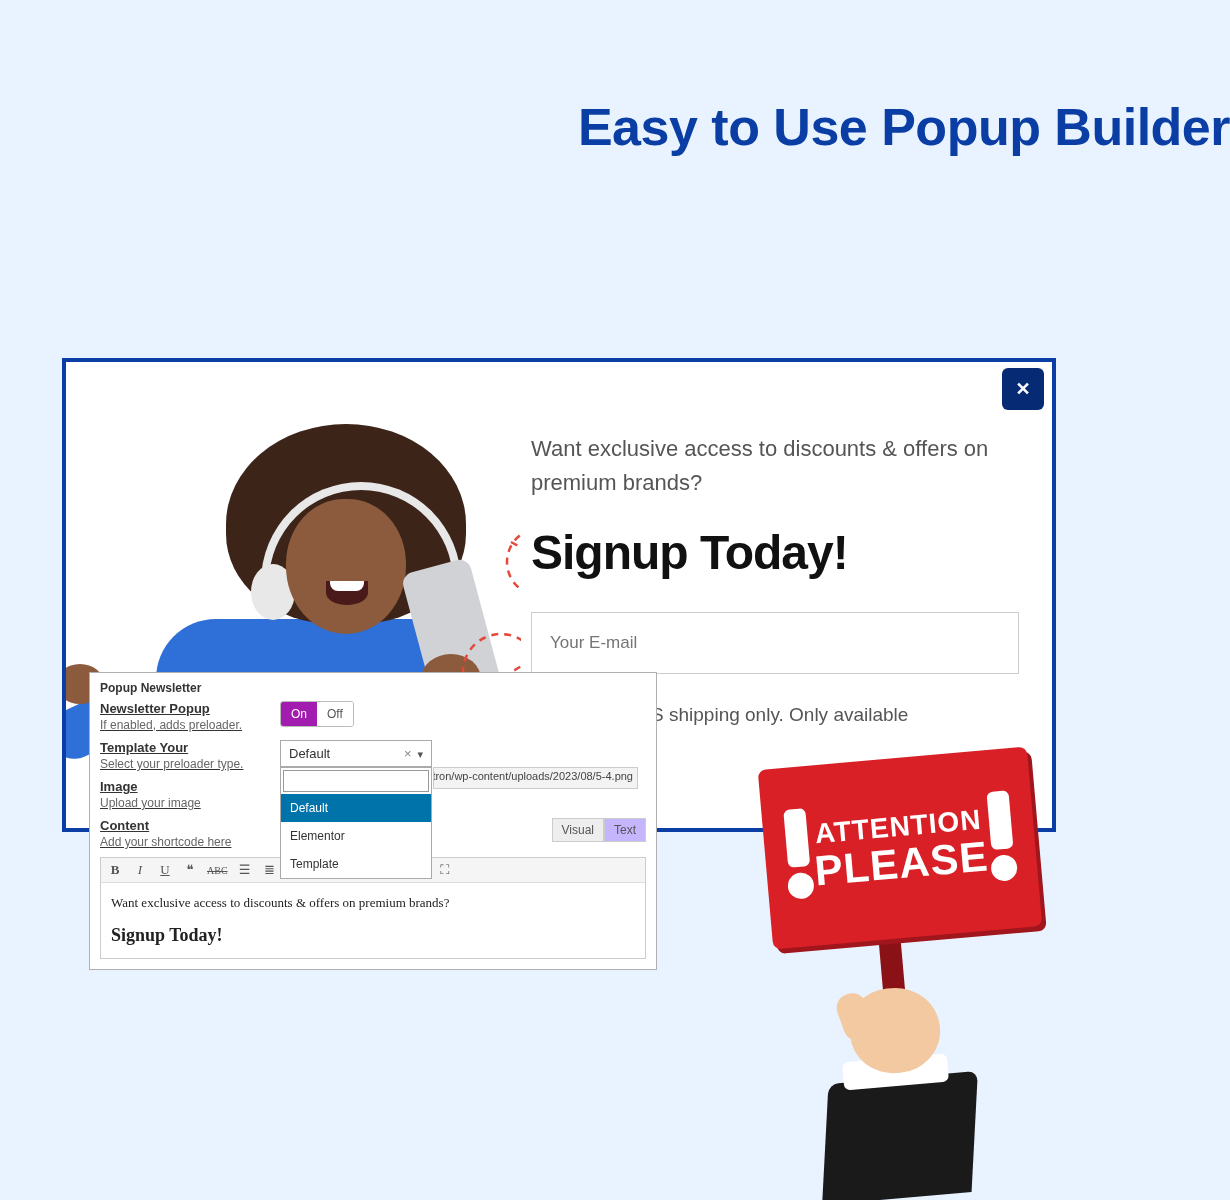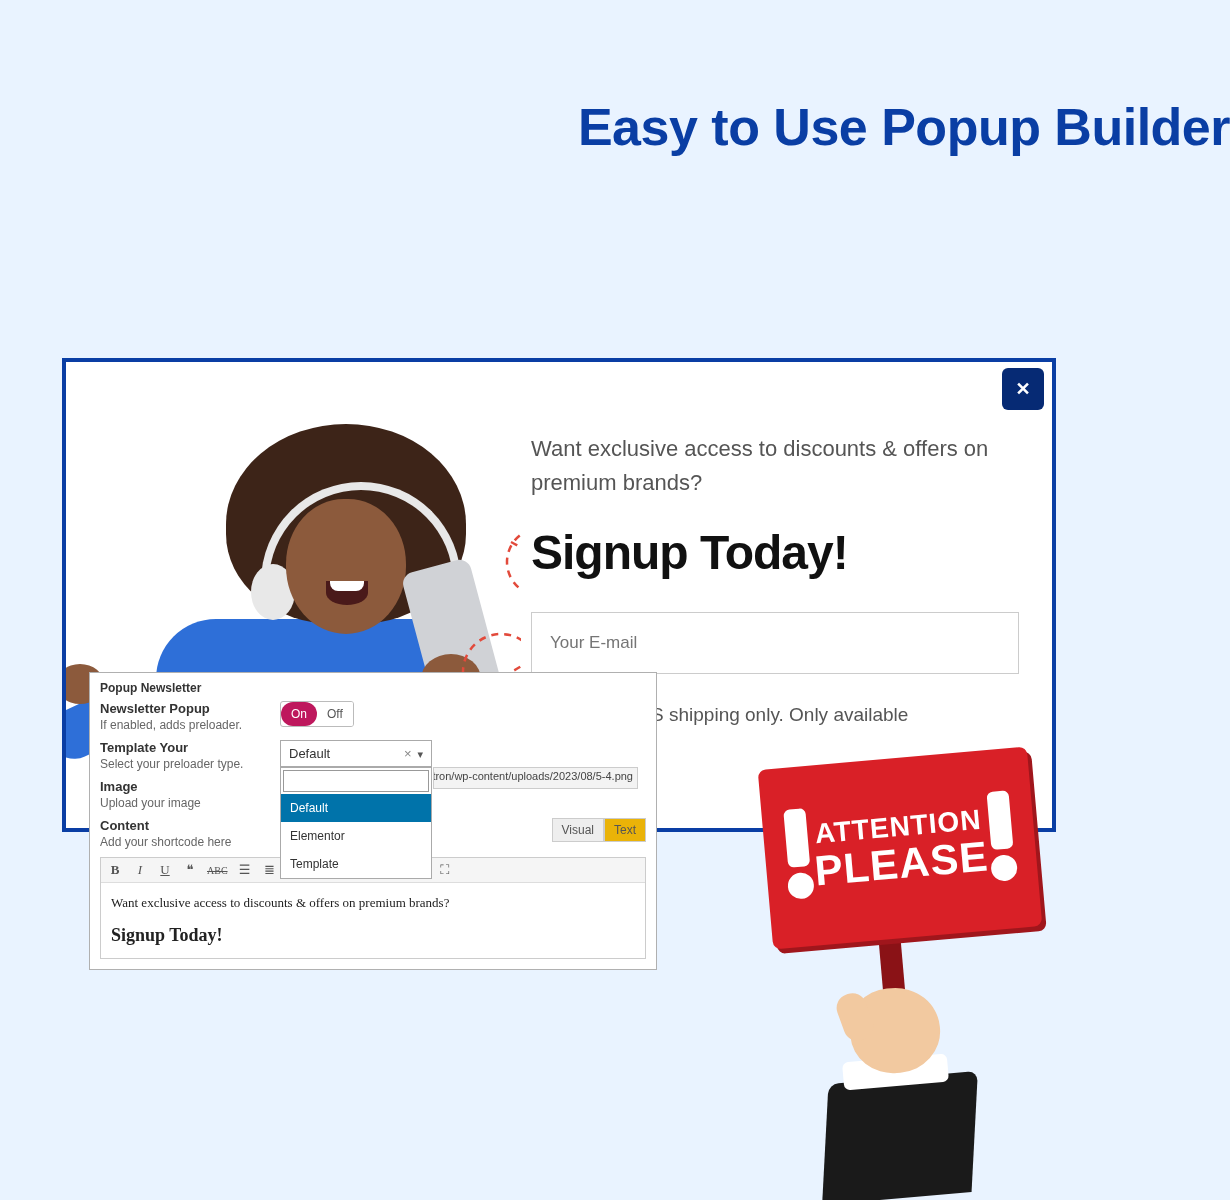--- a/index.html
+++ b/index.html
@@ -30,46 +30,46 @@
   .popup-right .lead { color: #555; font-size: 22px; line-height: 1.55; width: 470px; }
   .popup-right h2 { font-size: 48px; font-weight: 800; color: #111; margin-top: 25px; letter-spacing: -1px; }
   .email-row { display: flex; margin-top: 32px; width: 488px; }
   .email-input { flex: 1; border: 1px solid #ccc; padding: 16px 18px; font-size: 17px; color: #555; height: 62px; }
   .submit-btn { width: 195px; height: 62px; background: #1a1a1a; color: #fff; font-size: 18px; display: flex; align-items: center; justify-content: center; margin-left: 4px; cursor: pointer; }
   .popup-right .disclaimer { color: #555; font-size: 19px; margin-top: 30px; }
 
   .admin-panel { position: absolute; left: 89px; top: 672px; width: 568px; background: #fff; border: 1px solid #b0b0b0; font-family: Arial, sans-serif; font-size: 13px; color: #333; }
   .admin-panel .title { font-weight: bold; padding: 8px 10px 6px; font-size: 12px; }
   .row { display: flex; padding: 0 10px; margin-bottom: 8px; }
-  .row .labels { width: 180px; }
+  .row .labels { width: 180px; text-decoration: underline; }
   .row .labels .lbl { font-weight: bold; font-size: 13px; }
   .row .labels .desc { color: #666; font-size: 12px; margin-top: 2px; }
   .row .control { flex: 1; position: relative; }
   .toggle { display: inline-flex; border: 1px solid #bbb; border-radius: 3px; overflow: hidden; font-size: 12px; }
   .toggle span { padding: 5px 10px; }
-  .toggle .on { background: #be185d; color: #fff; border-radius: 12px; }
+  .toggle .on { background: #a21caf; color: #fff; }
   .toggle .off { background: #fff; color: #555; }
   .select-closed { width: 152px; border: 1px solid #aaa; padding: 5px 8px; font-size: 13px; display: flex; justify-content: space-between; align-items: center; background: #fff; }
   .select-closed .x { color: #888; font-size: 13px; margin-right: 6px; }
   .select-closed .chev { font-size: 11px; color: #555; }
   .dropdown { position: absolute; left: 0; top: 27px; width: 152px; border: 1px solid #aaa; background: #fff; z-index: 5; }
   .dropdown .search { border: 1px solid #999; margin: 2px; height: 22px; }
   .dropdown .opt { padding: 7px 9px; font-size: 12px; }
   .dropdown .opt.active { background: #0073aa; color: #fff; }
   .path-input { position: absolute; left: 153px; top: 27px; height: 22px; width: 205px; border: 1px solid #ccc; background: #f3f3f3; font-size: 11px; padding: 2px 4px; color: #444; overflow: hidden; white-space: nowrap; direction: rtl; }
   .thumb { width: 110px; height: 120px; border: 1px solid #ccc; margin-top: 122px; background: #fff; position: relative; overflow: hidden; border-radius: 3px; }
   .thumb .th-sweater { position: absolute; left: 10px; top: 55px; width: 90px; height: 70px; background: #2e6fd8; border-radius: 30px 30px 0 0; }
   .thumb .th-face { position: absolute; left: 38px; top: 20px; width: 36px; height: 40px; background: #8c5a3c; border-radius: 50%; }
   .thumb .th-hair { position: absolute; left: 26px; top: 5px; width: 60px; height: 50px; background: #3d2418; border-radius: 50%; }
   .btn-row { margin-top: 6px; }
   .btn-sm { display: inline-block; border: 1px solid #0073aa; color: #0073aa; background: #fff; padding: 4px 11px; font-size: 12px; border-radius: 3px; margin-right: 4px; cursor: pointer; }
   .btn-sm.red { border-color: #c23; color: #c23; }
   .addmedia { display: inline-flex; align-items: center; gap: 5px; border: 1px solid #ccc; background: #fff; padding: 5px 10px; font-size: 12px; border-radius: 3px; color: #0073aa; cursor: pointer; }
   .editor-tabs { float: right; }
-  .editor-tabs span { display: inline-block; border: 1px solid #ccc; padding: 4px 9px; font-size: 12px; background: #eab308; color: #555; cursor: pointer; }
+  .editor-tabs span { display: inline-block; border: 1px solid #ccc; padding: 4px 9px; font-size: 12px; background: #c4b5fd; color: #555; cursor: pointer; }
   .editor-tabs span.active { background: #eee; }
   .editor { border: 1px solid #ccc; margin: 0 10px 10px; }
   .toolbar { background: #f5f5f5; border-bottom: 1px solid #ddd; padding: 4px 6px; display: flex; gap: 9px; color: #555; font-size: 13px; }
   .toolbar span { cursor: pointer; font-family: Georgia, serif; display: inline-flex; align-items: center; justify-content: center; min-width: 16px; }
   .editor-body { padding: 12px 10px; font-family: Georgia, serif; font-size: 14px; color: #222; }
   .editor-body .line1 { font-size: 13px; }
   .editor-body .line2 { font-weight: bold; font-size: 18px; margin-top: 14px; }
 
   .attention-sign { position: absolute; left: 765px; top: 758px; width: 310px; height: 420px; }
   .sign-board { position: absolute; left: 0; top: 0; width: 270px; height: 180px; background: #d92027; border-radius: 8px; transform: rotate(-5deg); box-shadow: 4px 5px 0 #a0161c; display: flex; flex-direction: column; align-items: center; justify-content: center; }

